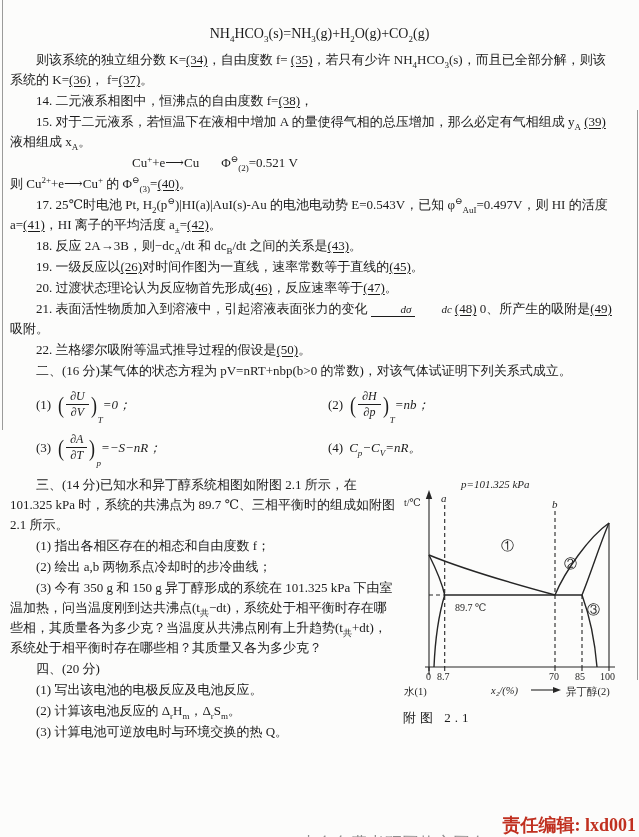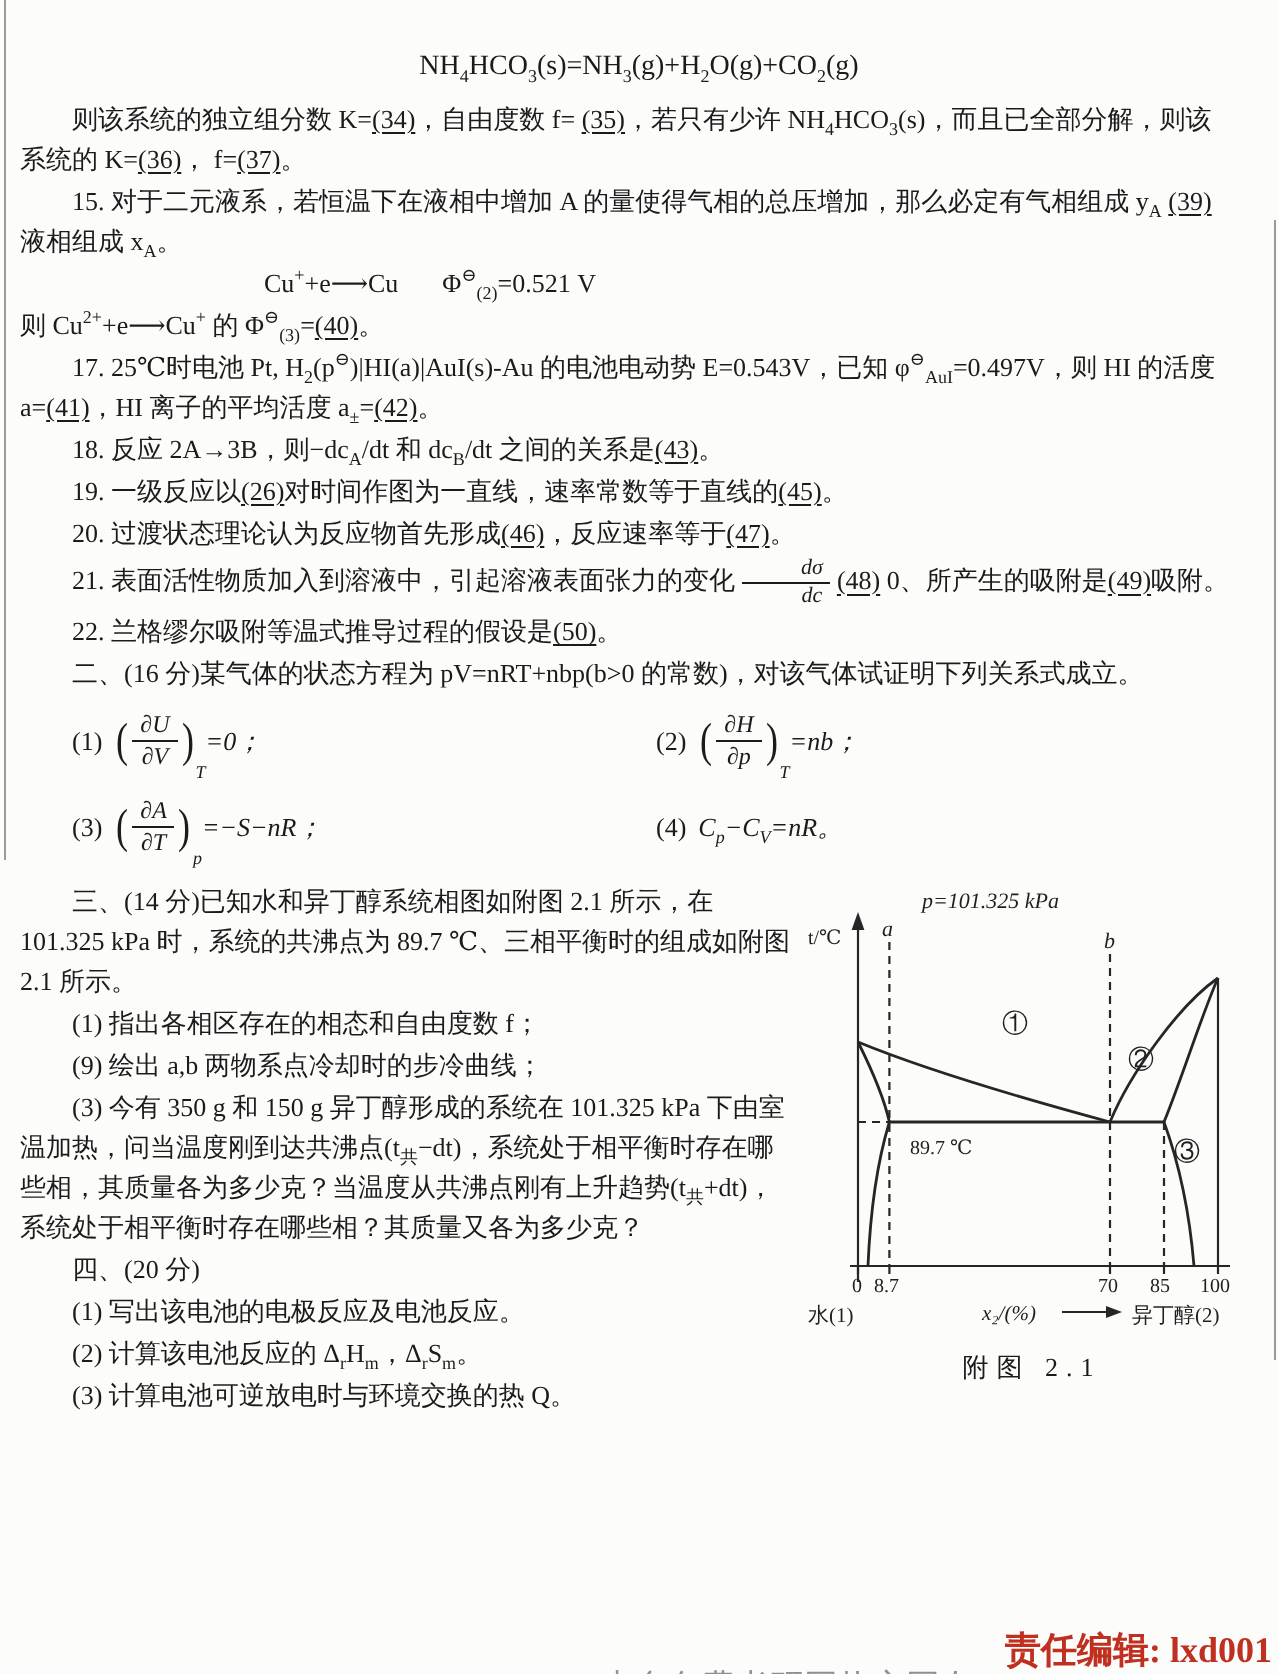--- a/index.html
+++ b/index.html
@@ -29,45 +29,46 @@
     display:grid;grid-template-columns:292px 1fr;row-gap:12px;
     padding-left:26px;margin:8px 0 10px 0;font-size:13px;
   }
   .formula{display:flex;align-items:center;}
   .fno{margin-right:6px;}
   .lp,.rp{font-size:24px;font-weight:300;line-height:1;transform:scaleX(.75);}
   .frac{display:inline-flex;flex-direction:column;align-items:center;
         font-style:italic;font-size:12px;line-height:1.25;margin:0 1px;}
   .fnum{border-bottom:1px solid currentColor;padding:0 4px;}
   .psub{font-style:italic;align-self:flex-end;margin-top:10px;}
-  .frac-inline{display:inline-flex;flex-direction:column;align-items:center;
+  .frac-inline{display:inline-flex;flex-direction:row;align-items:center;
         font-style:italic;font-size:11px;line-height:1.2;vertical-align:middle;margin:0 3px;}
 
   .sec34{margin-top:12px;}
   figure.fig{float:right;width:226px;margin:0 0 4px 6px;padding:0;}
   figure.fig svg{display:block;}
-  figcaption{font-size:13px;text-align:center;letter-spacing:4px;margin-top:4px;}
+  figcaption{font-size:13px;letter-spacing:4px;margin-top:4px;}
   .sec4-title{margin-top:2px;}
 
   .footer{position:absolute;right:3px;bottom:2px;text-align:right;white-space:nowrap;}
   .editor{font-size:18px;font-weight:bold;margin-bottom:-5px;}
   .watermark{font-size:17px;}
 
   svg text{font-family:"Liberation Serif","DejaVu Serif",serif;fill:#1f1f1f;}
   .sv-it{font-style:italic;}
 </style>
 </head>
 <body>
 
 <div class="page">
   <div class="edge edge-left"></div>
   <div class="edge edge-right"></div>
 
   <p class="para center">NH<sub>4</sub>HCO<sub>3</sub>(s)=NH<sub>3</sub>(g)+H<sub>2</sub>O(g)+CO<sub>2</sub>(g)</p>
   <p class="para">则该系统的独立组分数 K=<span class="blank">(34)</span>，自由度数 f= <span class="blank">(35)</span>，若只有少许 NH<sub>4</sub>HCO<sub>3</sub>(s)，而且已全部分解，则该系统的 K=<span class="blank">(36)</span>， f=<span class="blank">(37)</span>。</p>
+  <p class="para">14. 二元液系相图中，恒沸点的自由度数 f=<span class="blank">(38)</span>，</p>
   <p class="para">15. 对于二元液系，若恒温下在液相中增加 A 的量使得气相的总压增加，那么必定有气相组成 y<sub>A</sub> <span class="blank">(39)</span> 液相组成 x<sub>A</sub>。</p>
 
   <div>
     <p class="para q16-l2"><span>Cu<sup>+</sup>+e⟶Cu</span><span class="phi2">Φ<sup>⊖</sup><sub>(2)</sub>=0.521 V</span></p>
     <p class="para noindent">则 Cu<sup>2+</sup>+e⟶Cu<sup>+</sup> 的 Φ<sup>⊖</sup><sub>(3)</sub>=<span class="blank">(40)</span>。</p>
   </div>
 
   <p class="para">17. 25℃时电池 Pt, H<sub>2</sub>(p<sup>⊖</sup>)|HI(a)|AuI(s)-Au 的电池电动势 E=0.543V，已知 φ<sup>⊖</sup><sub>AuI</sub>=0.497V，则 HI 的活度 a=<span class="blank">(41)</span>，HI 离子的平均活度 a<sub>±</sub>=<span class="blank">(42)</span>。</p>
   <p class="para">18. 反应 2A→3B，则−dc<sub>A</sub>/dt 和 dc<sub>B</sub>/dt 之间的关系是<span class="blank">(43)</span>。</p>
   <p class="para">19. 一级反应以<span class="blank">(26)</span>对时间作图为一直线，速率常数等于直线的<span class="blank">(45)</span>。</p>
@@ -173,21 +174,21 @@
         <text x="197" y="205" font-size="10">100</text>
         <text x="1" y="220" font-size="10.5">水(1)</text>
         <text x="88" y="219" font-size="10.5" class="sv-it">x₂/(%)</text>
         <text x="163" y="220" font-size="10.5">异丁醇(2)</text>
       </svg>
       <figcaption>附图 2.1</figcaption>
     </figure>
 
     <p class="para">三、(14 分)已知水和异丁醇系统相图如附图 2.1 所示，在 101.325 kPa 时，系统的共沸点为 89.7 ℃、三相平衡时的组成如附图 2.1 所示。</p>
     <p class="para">(1) 指出各相区存在的相态和自由度数 f；</p>
-    <p class="para">(9) 绘出 a,b 两物系点冷却时的步冷曲线；</p>
+    <p class="para">(2) 绘出 a,b 两物系点冷却时的步冷曲线；</p>
     <p class="para">(3) 今有 350 g 和 150 g 异丁醇形成的系统在 101.325 kPa 下由室温加热，问当温度刚到达共沸点(t<sub>共</sub>−dt)，系统处于相平衡时存在哪些相，其质量各为多少克？当温度从共沸点刚有上升趋势(t<sub>共</sub>+dt)，系统处于相平衡时存在哪些相？其质量又各为多少克？</p>
 
     <p class="para sec4-title">四、(20 分)</p>
     <p class="para">(1) 写出该电池的电极反应及电池反应。</p>
     <p class="para">(2) 计算该电池反应的 Δ<sub>r</sub>H<sub>m</sub>，Δ<sub>r</sub>S<sub>m</sub>。</p>
     <p class="para">(3) 计算电池可逆放电时与环境交换的热 Q。</p>
   </div>
 
   <div class="footer">
     <div class="editor" style="color: rgb(192, 48, 32);">责任编辑: lxd001</div>

